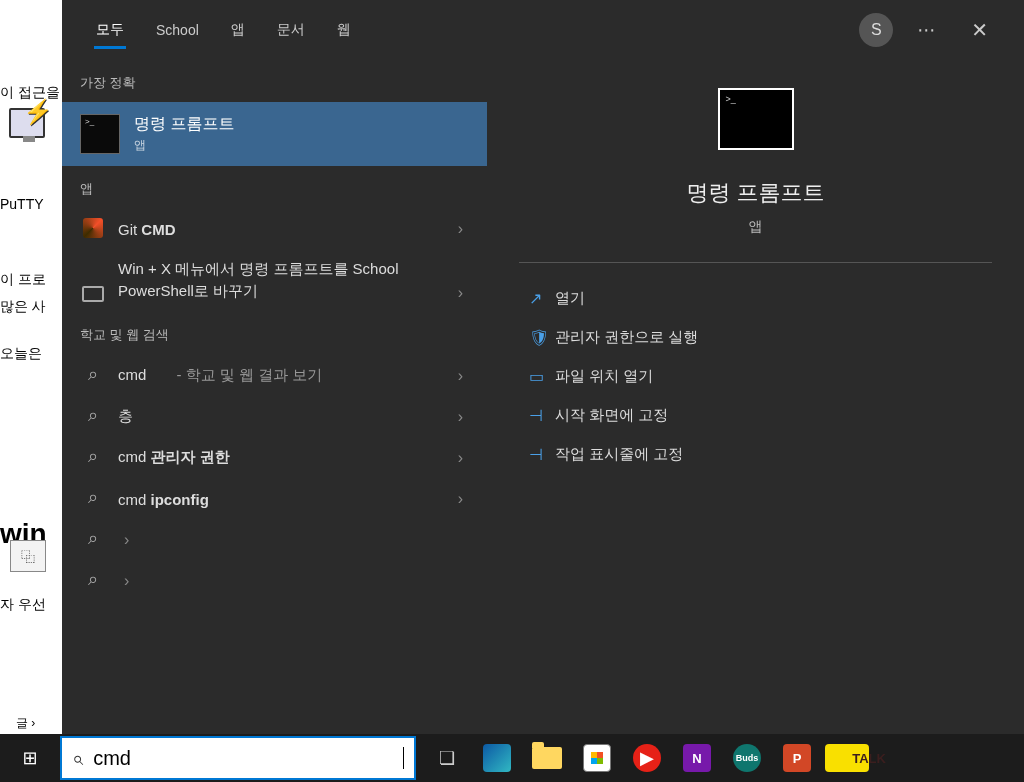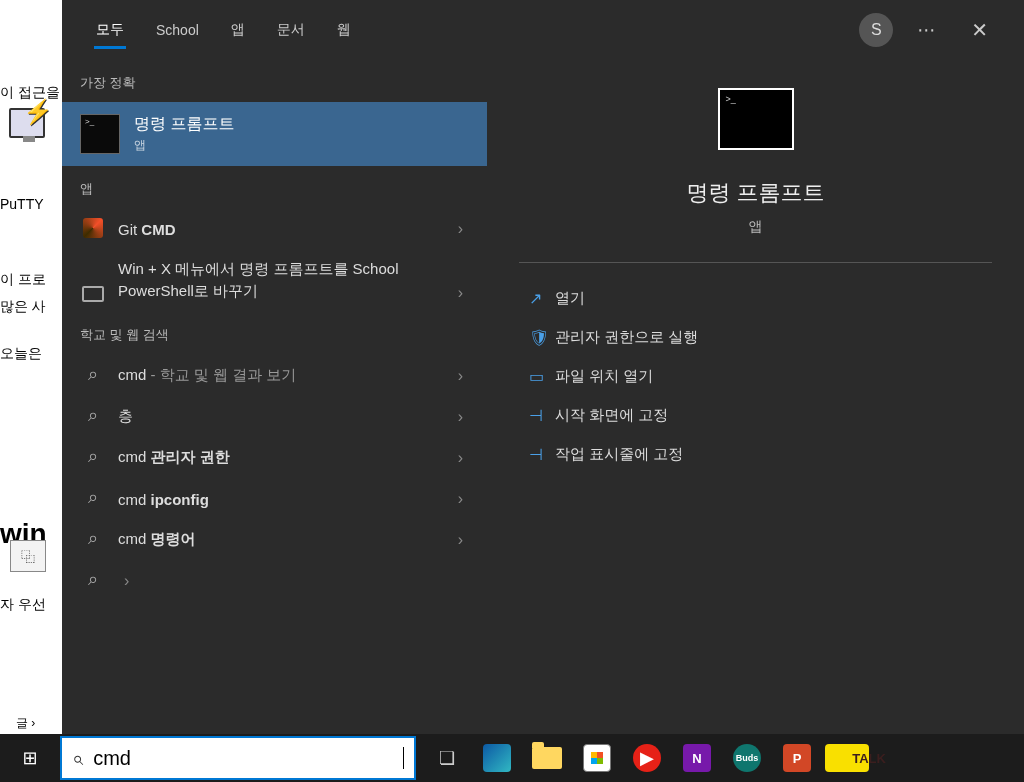--- a/index.html
+++ b/index.html
@@ -41,21 +41,21 @@
     .sec-hdr{ padding:14px 18px 10px; font-size:13px; color:#bbb;}
     .best-match{ background:#3a6690; display:flex; align-items:center; padding:12px 18px; color:#fff;}
     .bm-icon{ width:40px; height:40px; background:#0a0a0a; border:1px solid #666; position:relative; margin-right:14px;}
     .bm-icon::before{content:">_"; position:absolute; top:2px; left:4px; font-size:8px; color:#ddd;}
     .bm-title{ font-size:16px;}
     .bm-sub{ font-size:12px; color:#c8d4e0; margin-top:2px;}
 
     .row{ display:flex; align-items:flex-end; padding:10px 18px; color:#ddd; cursor:pointer; }
     .row-icon{ width:26px; display:flex; justify-content:center; margin-right:12px;}
     .row-text{ flex:1; font-size:15px;}
-    .row-text .sub{ font-size:15px; color:#999;}
+    .row-text .sub{ font-size:15px; color:#999;padding-left:26px;}
     .row-chev{ font-size:16px; color:#888; padding:0 6px;}
     .git-icon{ width:20px; height:20px; border-radius:3px;}
     .laptop-icon{ width:22px; height:16px; border:2px solid #aaa; border-radius:2px;}
     .srch-icon::before{ content:"⌕"; font-size:18px; color:#aaa;}
     .two-line .row-text{ line-height:1.45;}
 
     
     .right-col{ flex:1; padding-top:28px; display:flex; flex-direction:column; align-items:center; color:#eee;}
     .pv-icon{ width:76px; height:62px; background:#000; border:2px solid #fff; position:relative;}
     .pv-icon::before{content:">_"; position:absolute; top:4px; left:6px; font-size:9px; color:#ccc;}
@@ -162,21 +162,20 @@
         <div class="row-text"><span>cmd </span><b>관리자 권한</b></div>
         <div class="row-chev">›</div>
       </div>
       <div class="row">
         <div class="row-icon srch-icon"></div>
         <div class="row-text"><span>cmd </span><b>ipconfig</b></div>
         <div class="row-chev">›</div>
       </div>
       <div class="row">
         <div class="row-icon srch-icon"></div>
-        <div class="row-text"><span>cmd </span><b>명령어</b></div>
         <div class="row-chev">›</div>
       </div>
       <div class="row">
         <div class="row-icon srch-icon"></div>
         <div class="row-chev">›</div>
       </div>
     </div>
 
     <div class="right-col">
       <div class="pv-icon"></div>

